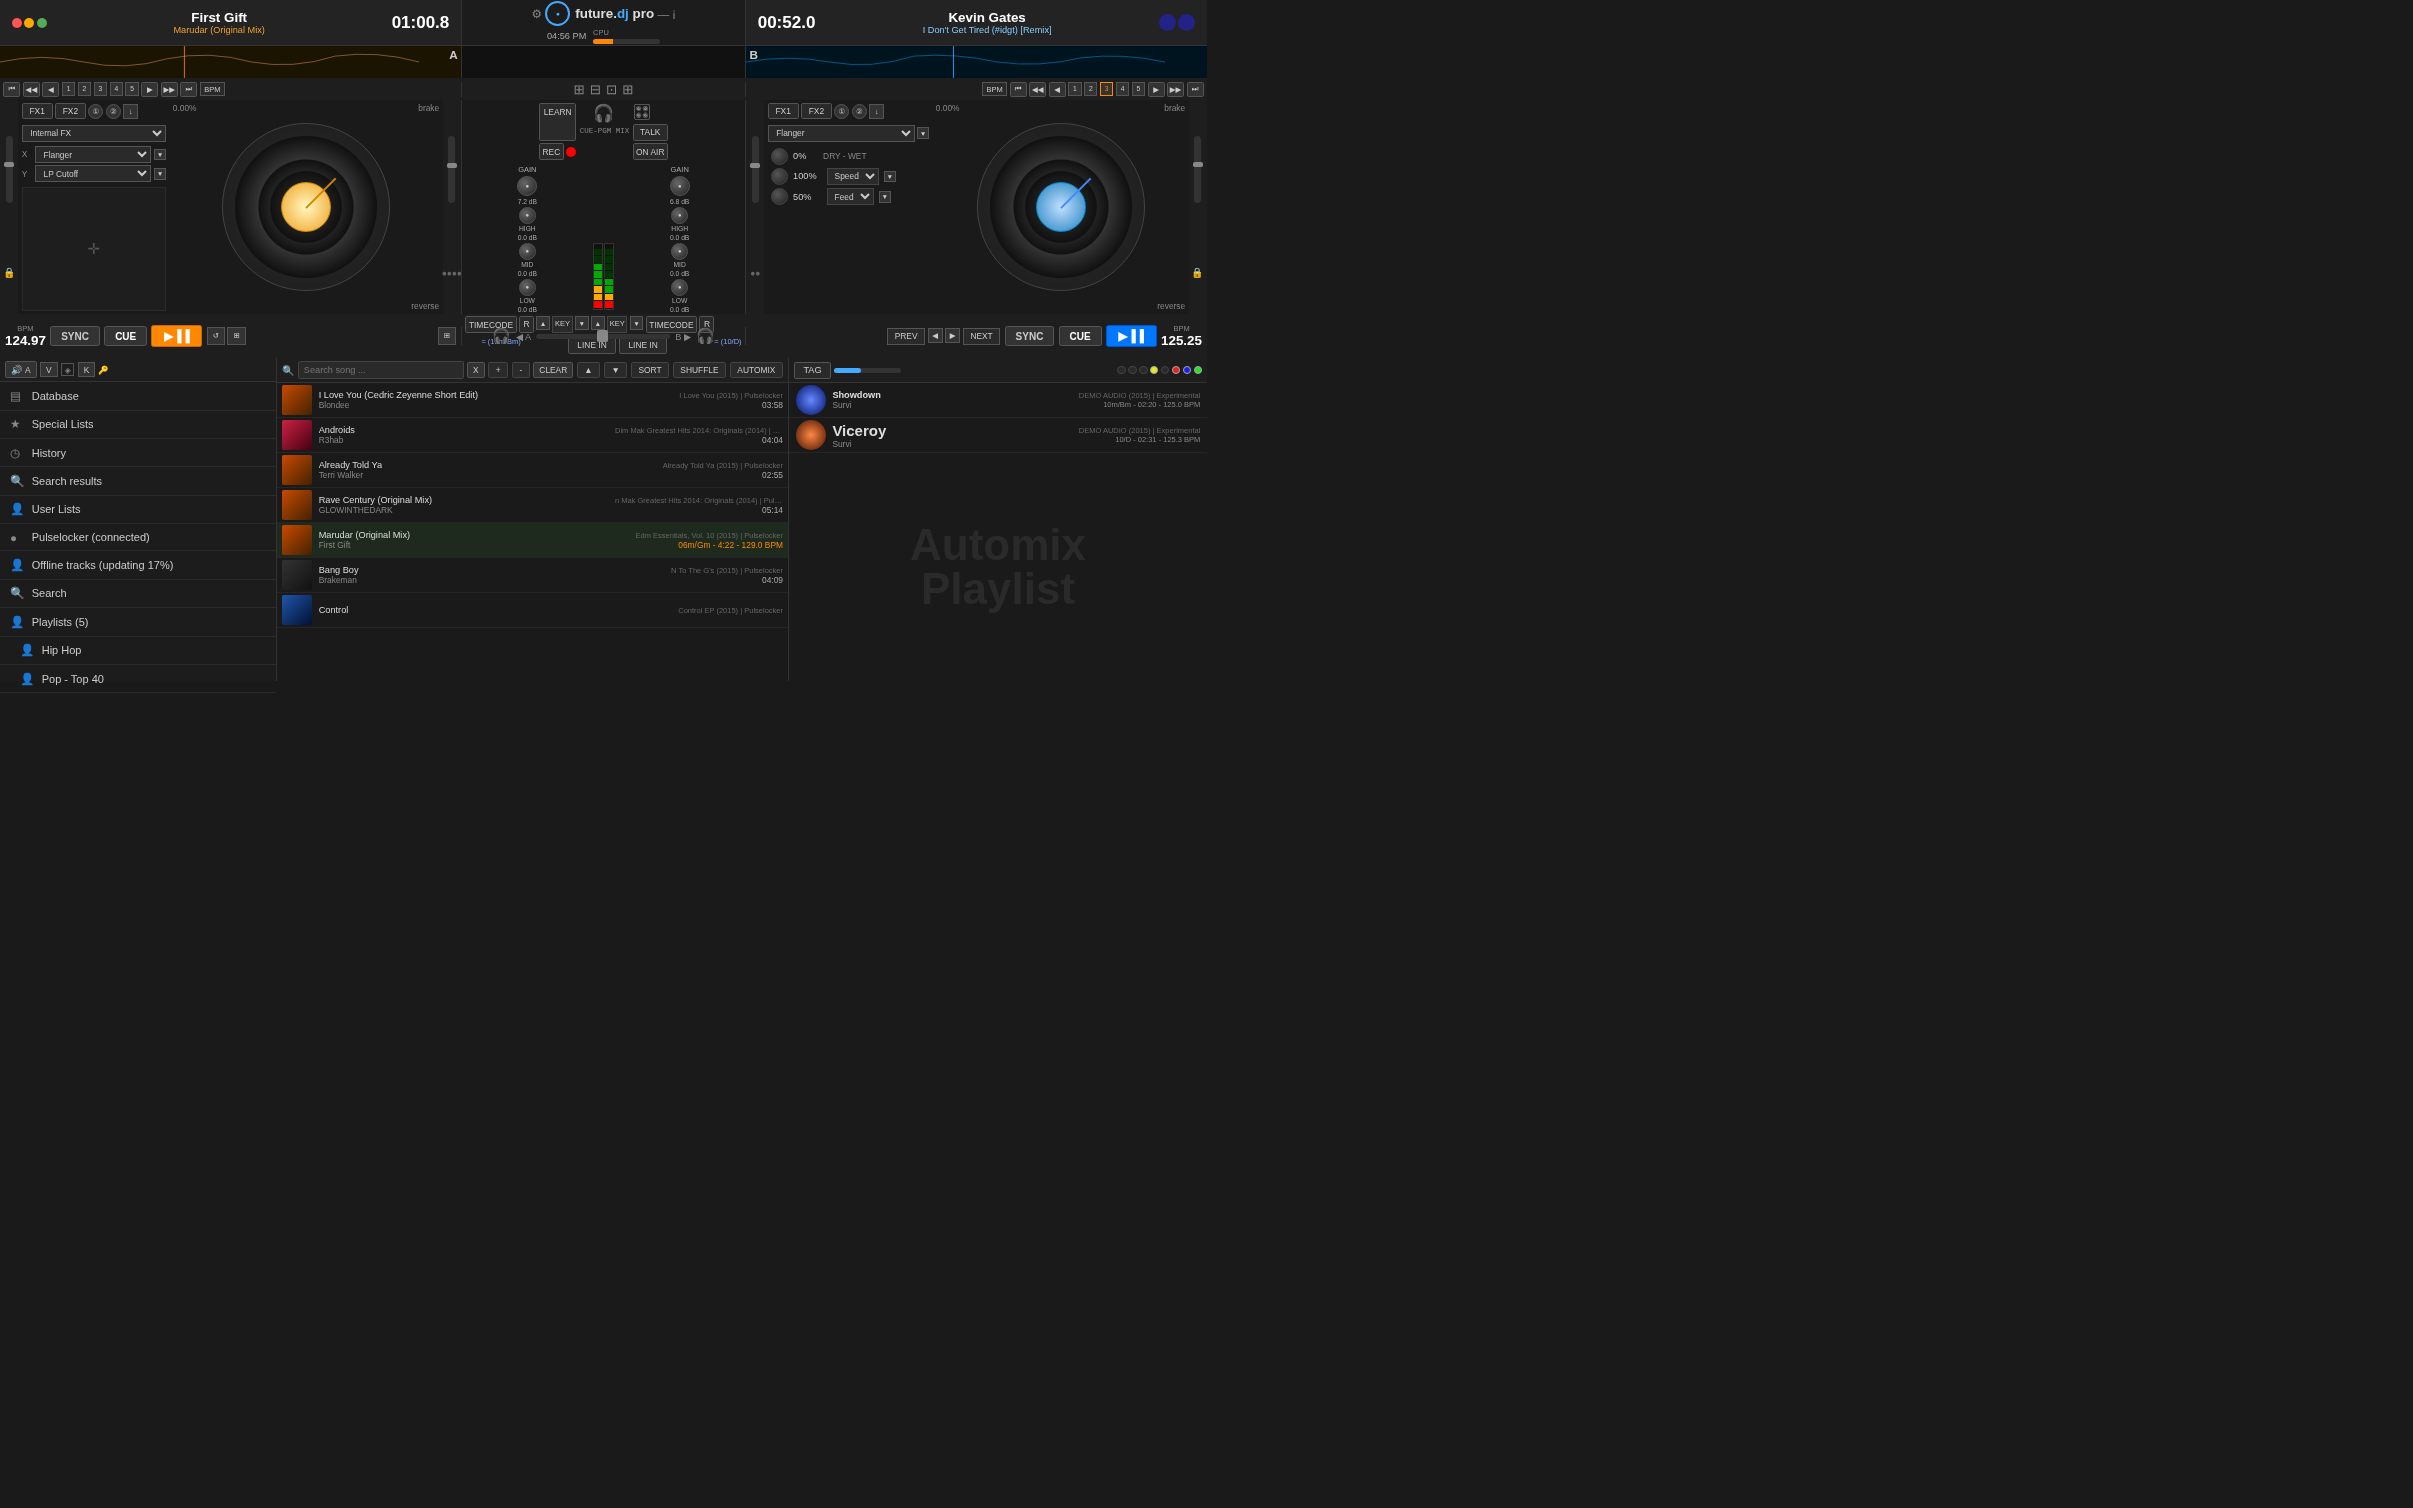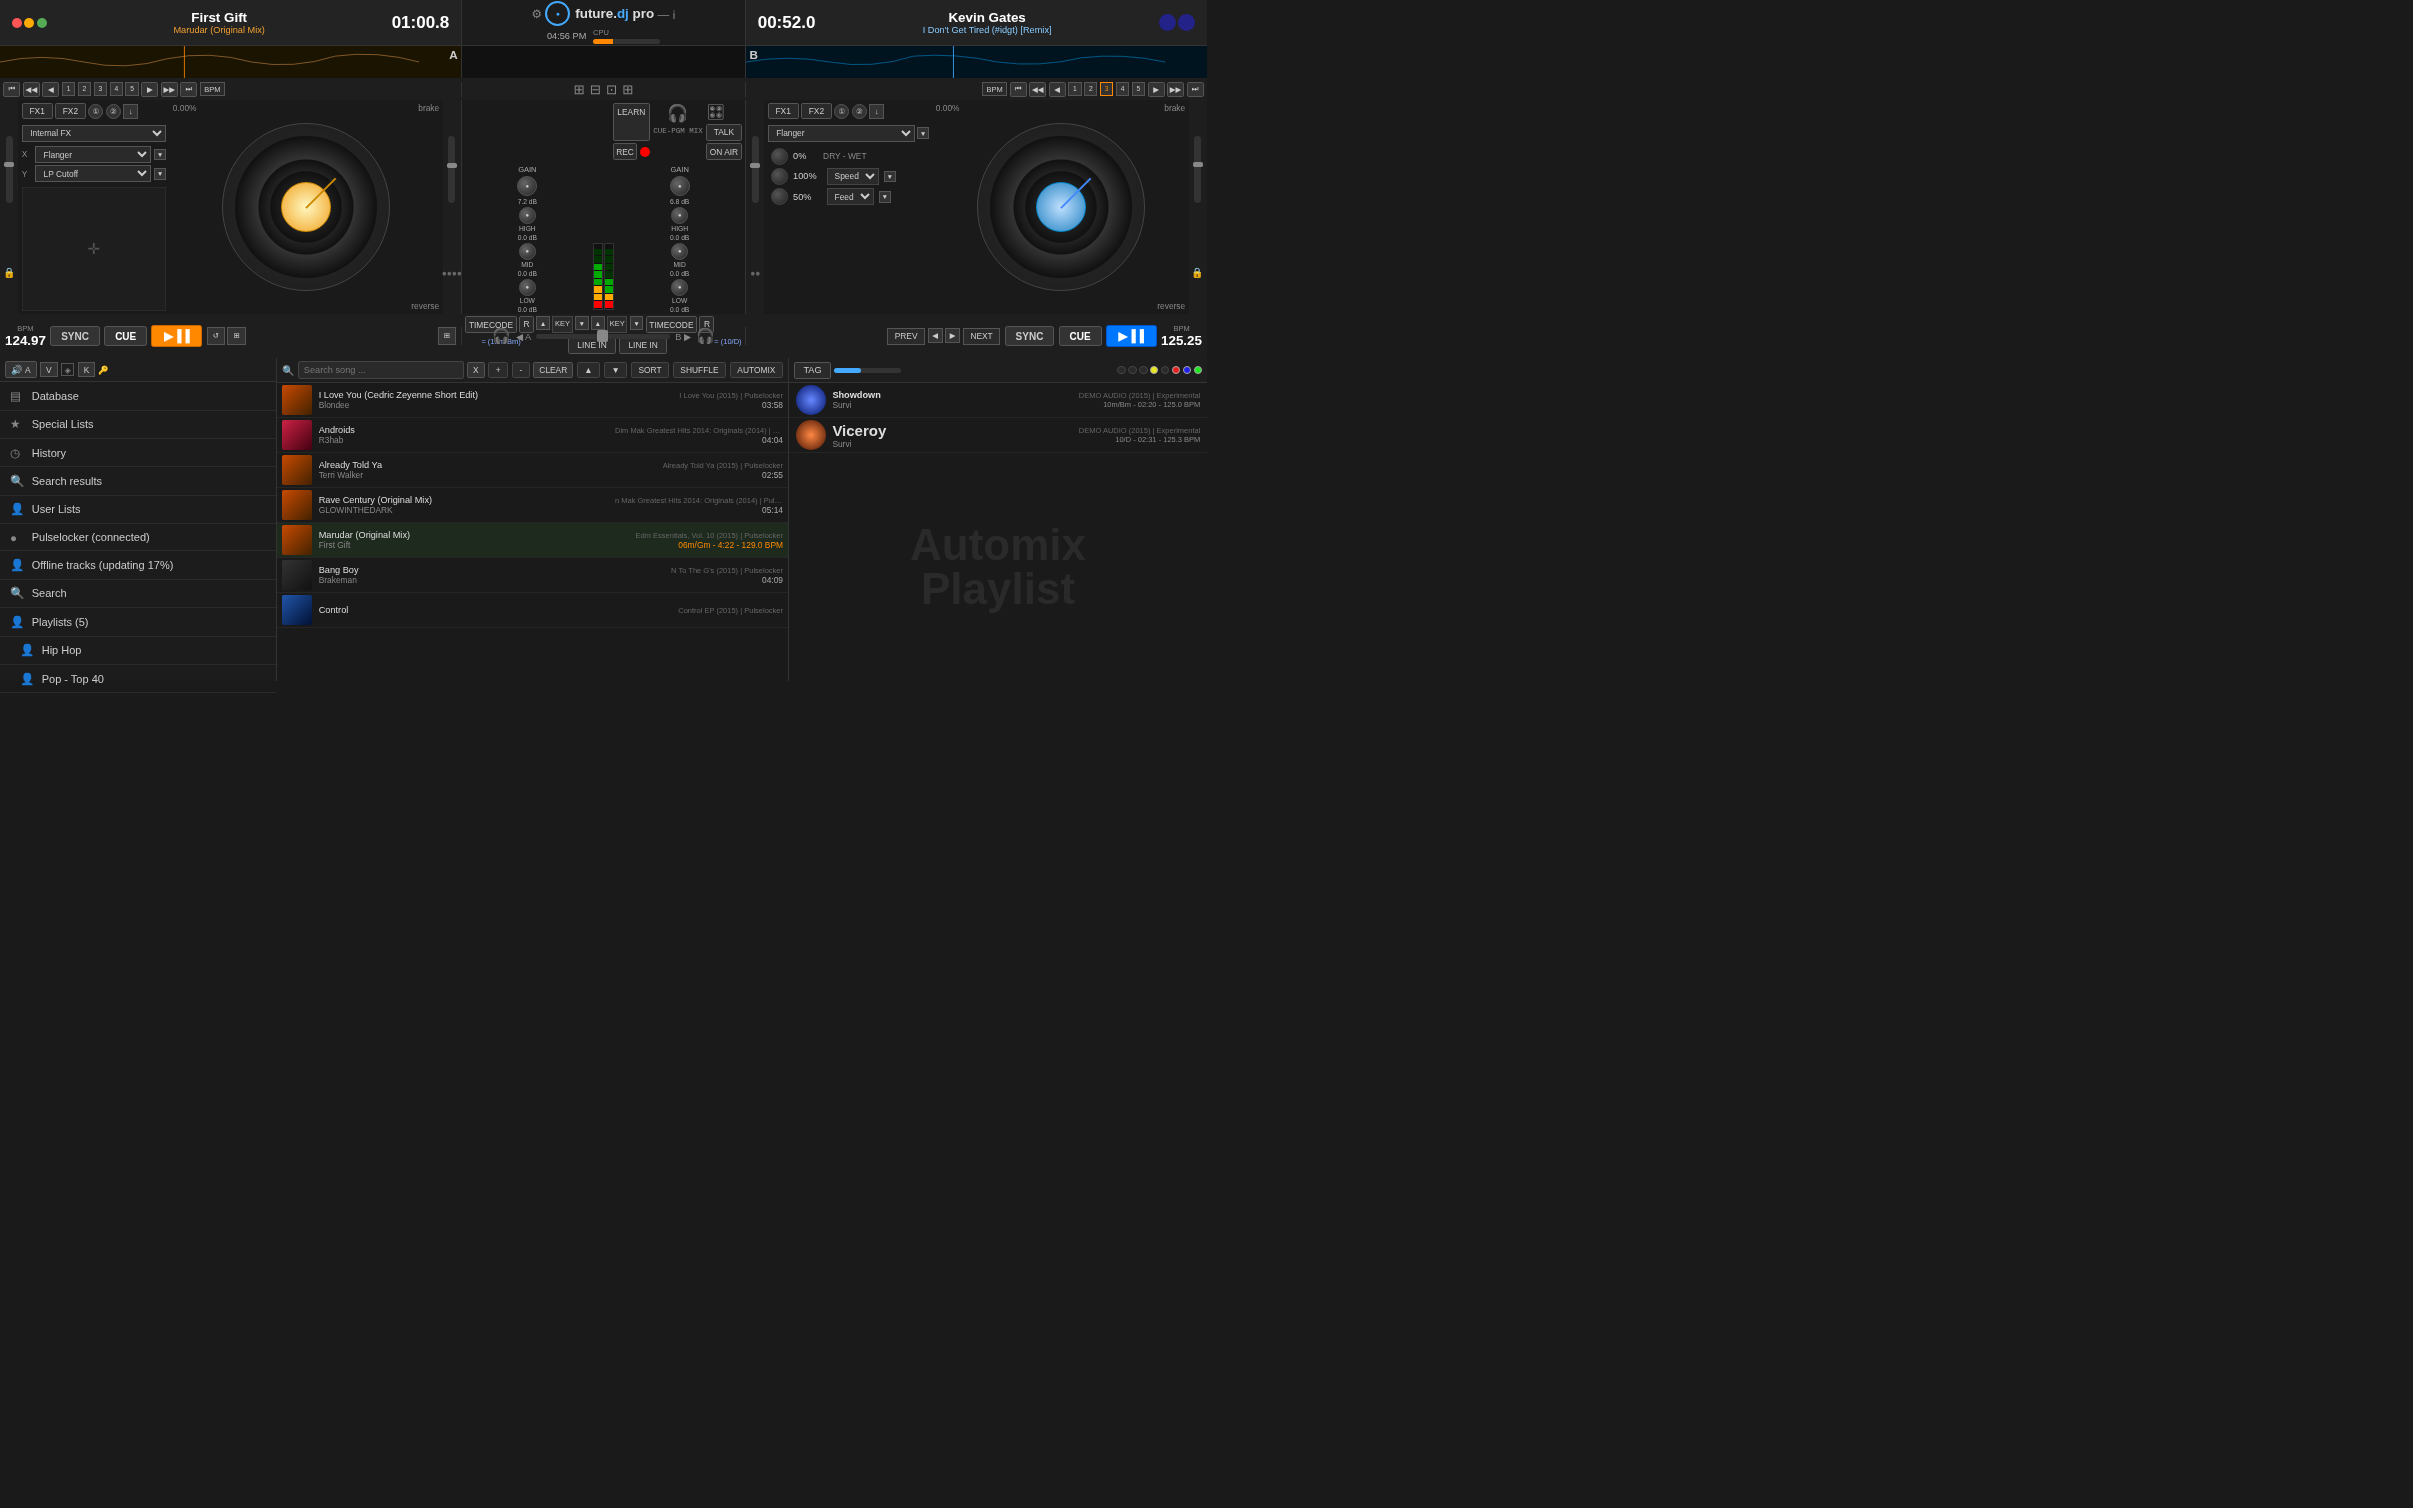--- a/index.html
+++ b/index.html
@@ -591,21 +591,21 @@
     <div style="width:18.4px;display:flex;flex-direction:column;align-items:center;justify-content:space-around;background:#1e1e1e;padding:3.4px 0;">
       <div class="vert-fader">
           <div class="vert-fader-handle"></div>
         </div>
       <div style="font-size:8.4px;color:#666;">●●●●</div>
     </div>
   </div>
 
   <div class="center-mixer">
 
-    <div style="display:flex;justify-content:flex-end;padding:3.4px;gap:3.4px;">
+    <div style="display:flex;justify-content:center;padding:3.4px;gap:3.4px;">
       <div style="display:flex;flex-direction:column;gap:2.5px;">
         <div class="mixer-btn">LEARN</div>
         <div style="display:flex;align-items:center;gap:2.5px;">
           <div class="mixer-btn">REC</div>
           <div style="width:10px;height:10px;border-radius:50%;background:#f00;"></div>
         </div>
       </div>
       <div style="display:flex;flex-direction:column;gap:2.5px;">
         <div style="font-size:17px;color:#888;text-align:center;cursor:pointer;">🎧</div>
         <div style="font-size:7.5px;color:#888;text-align:center;font-family:Liberation Mono, monospace;">CUE-PGM MIX</div>

